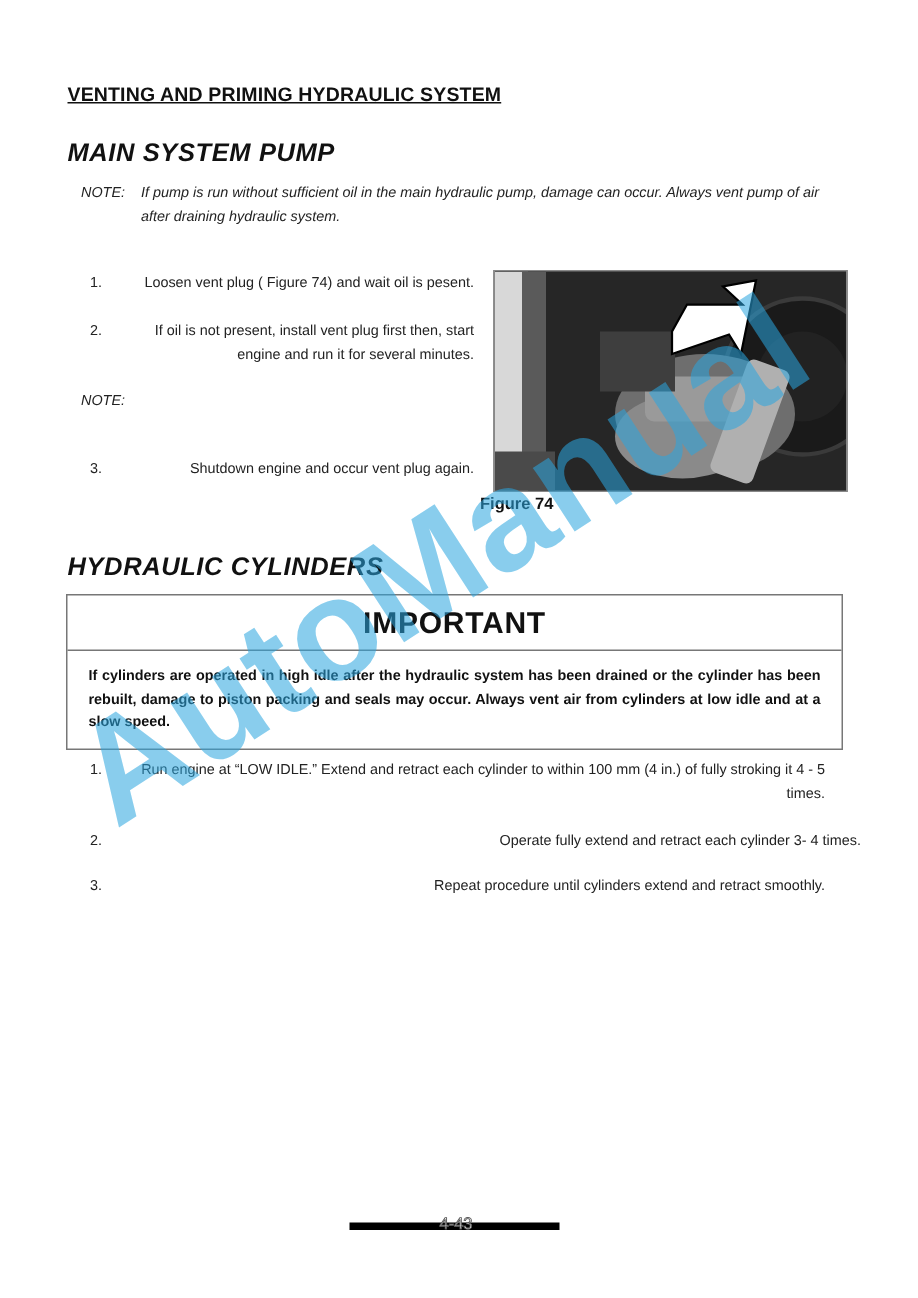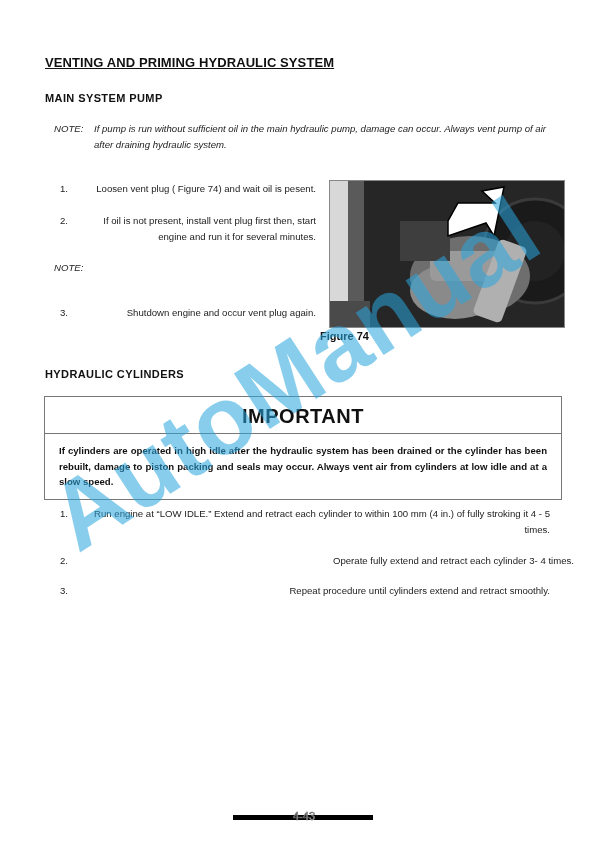--- a/index.html
+++ b/index.html
@@ -1,20 +1,20 @@
 <!DOCTYPE html>
 <html><head>
 <meta charset="utf-8">
 <style>
   html, body { margin:0; padding:0; background:#ffffff; }
   body { width:612px; height:865px; position:relative; overflow:hidden;
          font-family:"Liberation Sans", sans-serif; color:#111; }
   .abs { position:absolute; }
   .h1 { left:45px; top:55px; font-size:13px; font-weight:bold; letter-spacing:0.1px;text-decoration:underline; }
-  .h2 { font-size:11px; font-weight:bold; letter-spacing:0.4px; }
+  .h2 { font-size:17px; font-weight:bold; letter-spacing:0.4px;font-style:italic; }
   .note { font-size:9.6px; font-style:italic; line-height:16px; color:#222; }
   .note .lbl { position:absolute; left:0; top:0;text-align:right; }
   .note .txt { position:absolute; }
   .step { font-size:9.6px; line-height:16px; color:#222; }
   .step .num { position:absolute; left:0; top:0; }
   .step .txt { position:absolute; left:14px; top:0;text-align:right; }
   .just { text-align:justify; }
   .photo { left:329px; top:180px; width:234px; height:146px; border:1px solid #888;
            background:#2a2a2a; overflow:hidden; }
   .caption { left:320px; top:330px; font-size:11px; font-weight:bold; }

